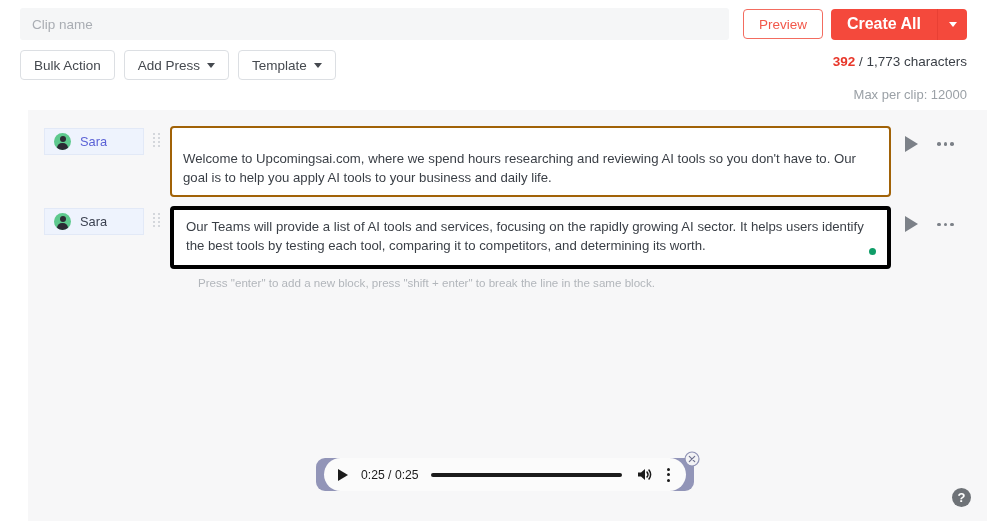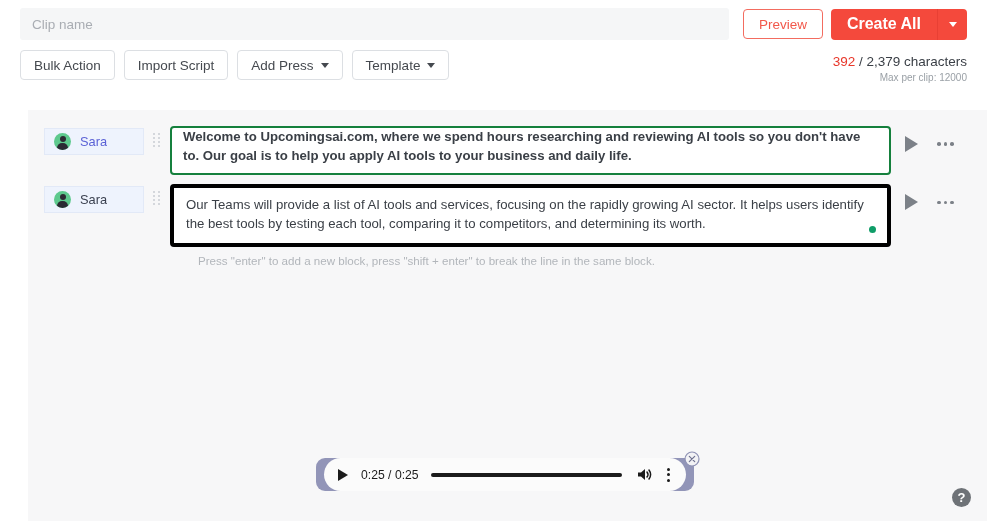--- a/index.html
+++ b/index.html
@@ -128,31 +128,31 @@
   }
 
   .char-info {
     margin-left: auto;
     text-align: right;
     line-height: 1.25;
     padding-top: 1px;
   }
   .char-count-used {
     color: #e8372a;
-    font-weight: normal;
+    font-weight: bold;
     font-size: 13.5px;
   }
   .char-count-total {
     color: #3a3f46;
     font-size: 13.5px;
   }
   .char-max {
     color: #9aa0a6;
-    font-size: 10px;
-    margin-top: 1px;
+    font-size: 13px;
+    margin-top: 16px;
   }
 
   
   .content-panel {
     position: absolute;
     left: 28px;
     top: 110px;
     width: 959px;
     height: 411px;
     background: #f7f7f8;
@@ -246,23 +246,22 @@
     padding: 8px 12px 9px 12px;
     box-sizing: border-box;
     font-size: 13.2px;
     line-height: 1.42;
     color: #3a3f46;
     position: relative;
     cursor: text;
     outline: none;
   }
   .text-box.focused {
-    border: 2px solid #15803d;
-    padding: 0 11px 8px 11px;
-    font-weight: bold;
+    border: 2px solid #a16207;
+    padding: 22px 11px 8px 11px;
   }
   .text-box.resting {
     border: 4px solid #000000;
   }
   .green-dot {
     position: absolute;
     right: 11px;
     bottom: 10px;
     width: 7px; height: 7px;
     border-radius: 50%;
@@ -416,34 +415,31 @@
       <span class="caret-white"></span>
     </button>
   </div>
 </div>
 
 <div class="toolbar">
   <button class="tool-btn">
     <span>Bulk Action</span>
   </button>
   <button class="tool-btn">
-    <span>Import Script</span>
-  </button>
-  <button class="tool-btn">
     <span>Add Press</span>
     <span class="caret-dark"></span>
   </button>
   <button class="tool-btn">
     <span>Template</span>
     <span class="caret-dark"></span>
   </button>
 
   <div class="char-info">
     <div>
-      <span class="char-count-used">392</span><span class="char-count-total"> / </span><span class="char-count-total">2,379 characters</span>
+      <span class="char-count-used">392</span><span class="char-count-total"> / </span><span class="char-count-total">1,773 characters</span>
     </div>
     <div class="char-max">Max per clip: 12000</div>
   </div>
 </div>
 
 <div class="content-panel">
 
   <div class="block-row first">
     <div class="speaker-chip">
       <span class="avatar"></span>

